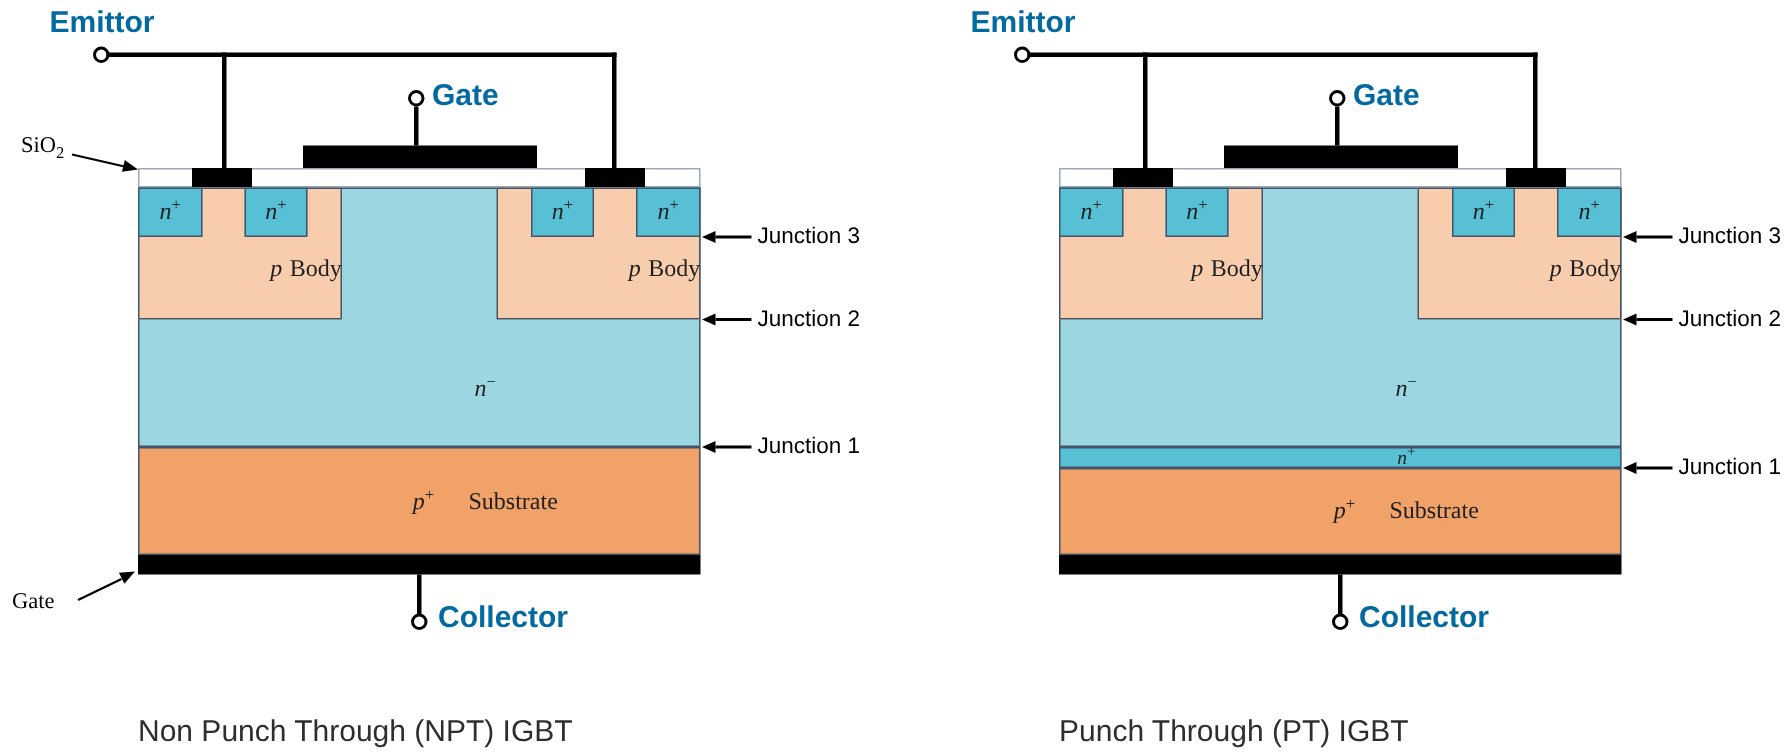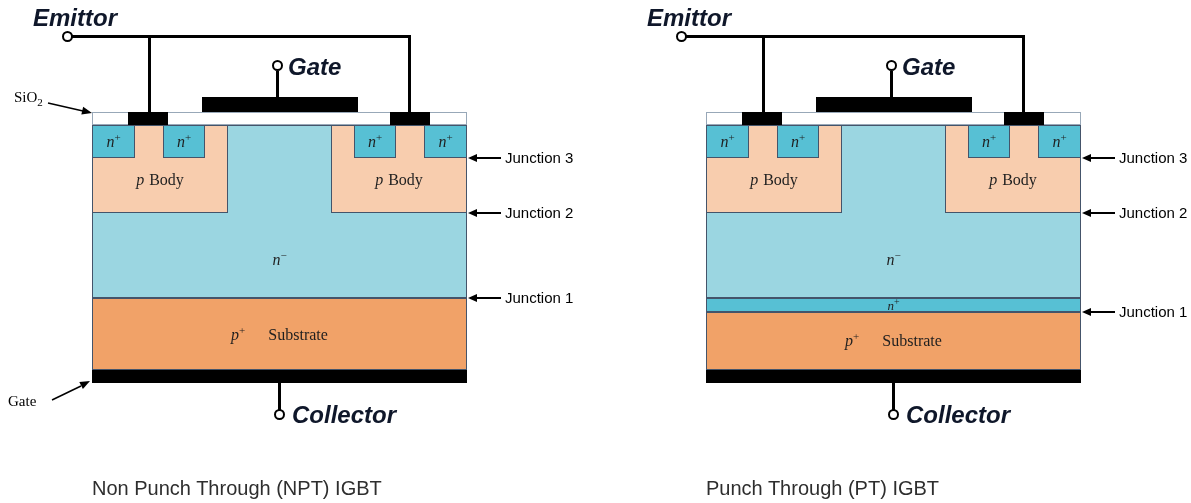--- a/index.html
+++ b/index.html
@@ -9,23 +9,23 @@
   .abs { position:absolute; }
   .rect { position:absolute; box-sizing:border-box; border:1px solid var(--region-border,#44546A); }
   .nplus { background:var(--n-plus,#57C0D4); }
   .nminus { background:var(--n-minus,#9BD6E1); }
   .pbody { background:var(--p-body,#F8CDAE); }
   .psub { background:var(--p-substrate,#F1A268); }
   .oxide { background:var(--oxide-white,#fff); border-color:var(--oxide-border,#98A8B8); }
   .bar { position:absolute; background:var(--metal-black,#000); }
   .wire { position:absolute; background:var(--wire,#000); }
   .terminal { position:absolute; width:7px; height:7px; border:2px solid #000; border-radius:50%; background:#fff; }
-  .tlabel { position:absolute; font-weight:bold; font-size:24px; color:#0f172a; white-space:nowrap;font-style:italic; }
+  .tlabel { position:absolute; font-weight:bold; font-size:20px; color:#0369a1; white-space:nowrap; }
   .rlabel { position:absolute; font-family:"Liberation Serif","DejaVu Serif",serif; font-size:16px; color:#1f1f1f; white-space:nowrap; }
-  .center { text-align:center; }
+  .center { text-align:center;padding-left:44px; }
   .ital { font-style:italic; }
   sup { font-size:11px; }
   sub { font-size:11px; }
   .word { margin-left:5px; }
   .gapword { margin-left:23px; }
   .jarrow-head { position:absolute; width:0; height:0; border-top:4px solid transparent;
                  border-bottom:4px solid transparent; border-right:9px solid #000; }
   .jarrow-line { position:absolute; height:2px; background:#000; }
   .jlabel { position:absolute; font-size:15px; color:#000; white-space:nowrap; }
   .alabel { position:absolute; font-family:"Liberation Serif","DejaVu Serif",serif; font-size:15px; color:#000; white-space:nowrap; }

